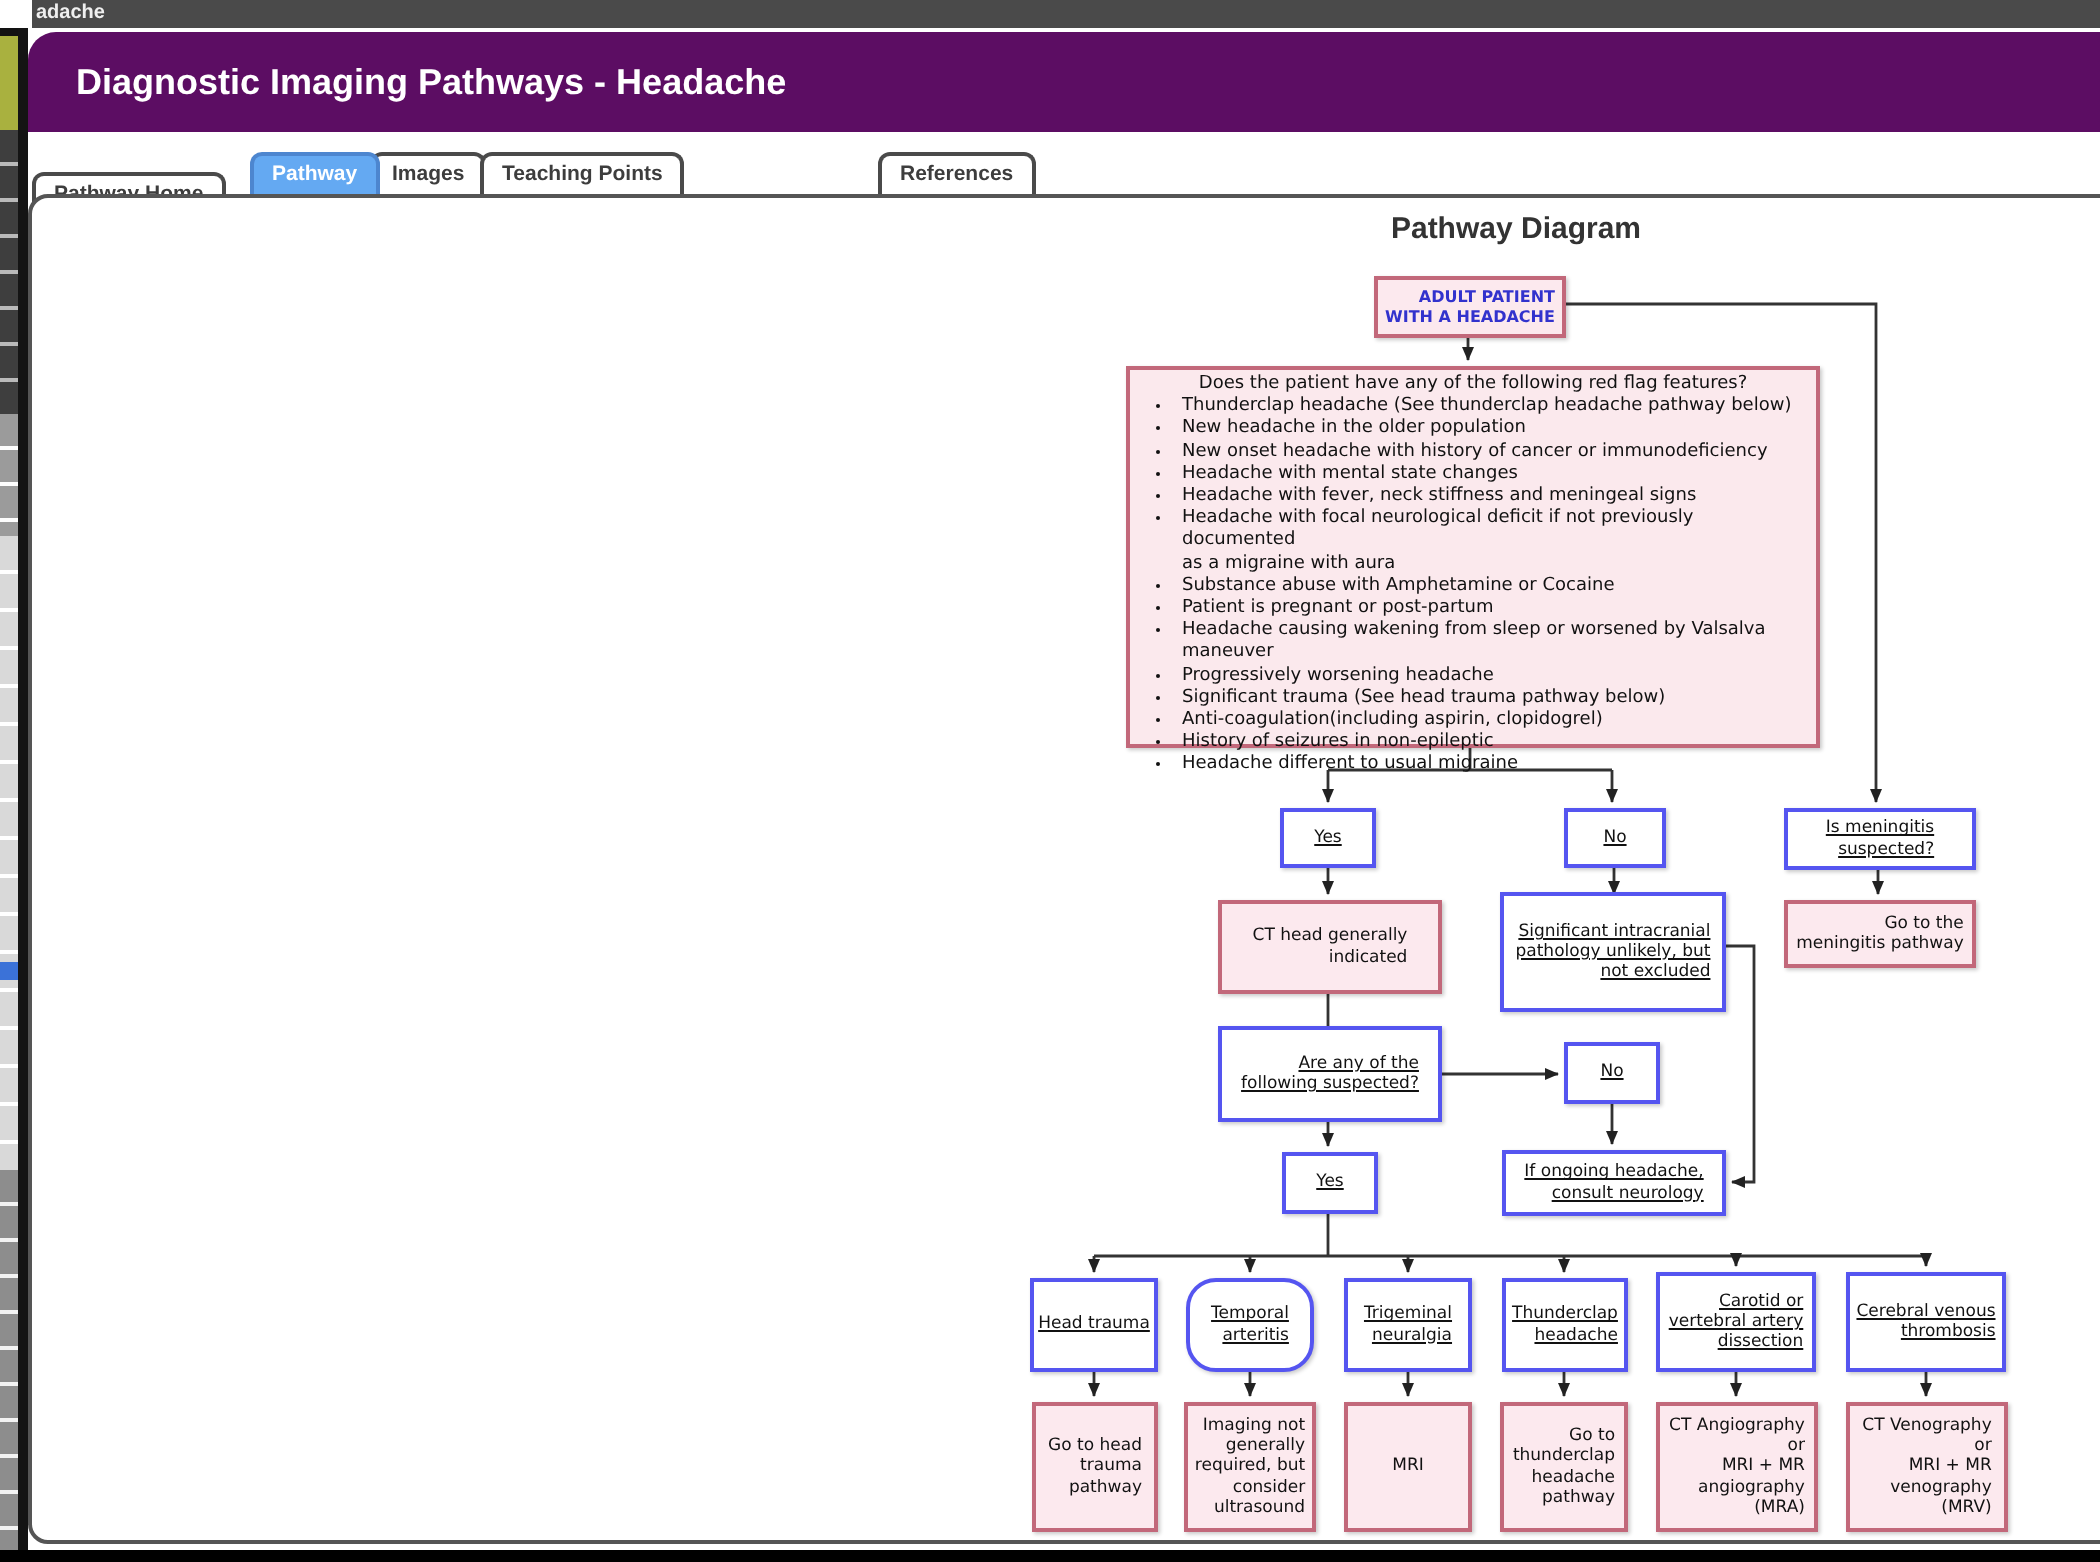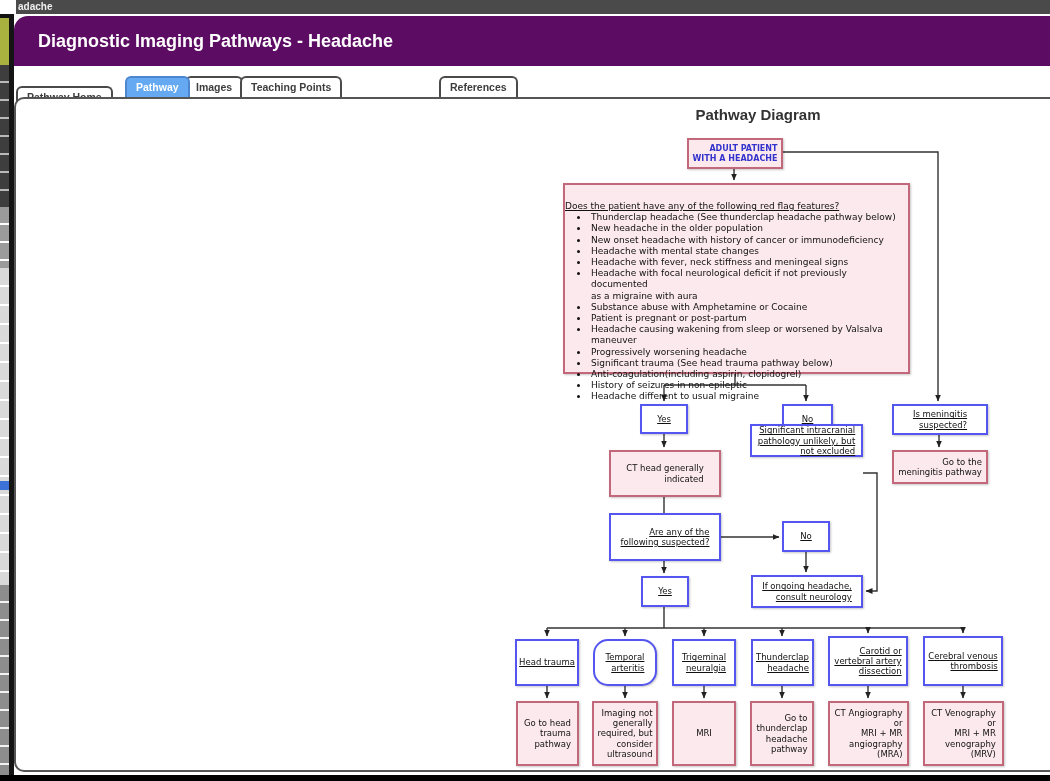--- a/index.html
+++ b/index.html
@@ -44,21 +44,21 @@
   .node{position:absolute;box-sizing:border-box;display:flex;align-items:center;justify-content:center;
         text-align:right;font-family:"DejaVu Sans",sans-serif;font-size:8.5px;line-height:1.18;
         color:#111;white-space:pre-line;z-index:2;box-shadow:1px 1px 2px rgba(0,0,0,.22);}
   .blue{border:2px solid #5555f0;background:#fff;text-decoration:underline;}
   .pink{border:2px solid #c2687a;background:#fce9ee;}
   .adult{font-weight:bold;color:#3232cd;font-size:8px;}
 
   .redflags{position:absolute;left:563px;top:183px;width:347px;height:191px;box-sizing:border-box;
             border:2px solid #c2687a;background:#fbe9ed;z-index:2;font-family:"DejaVu Sans",sans-serif;
             font-size:9px;line-height:11.2px;color:#111;box-shadow:1px 1px 2px rgba(0,0,0,.22);}
-  .redflags .rf-head{text-decoration:underline;margin-top:16px;}
+  .redflags .rf-head{text-align:center;margin-top:2px;}
   .redflags ul{margin:0;padding:0 4px 0 24px;}
   .redflags li{white-space:pre-line;padding-left:2px;}
 </style>
 </head>
 <body>
 
 <div id="screen">
 
   <div class="topbar">
     <span class="wt">adache</span>
@@ -151,21 +151,21 @@
       </ul>
   </div>
 
   <div class="node blue" style="left:640px;top:404px;width:48px;height:30px;">Yes</div>
   <div class="node blue" style="left:782px;top:404px;width:51px;height:30px;">No</div>
   <div class="node blue" style="left:892px;top:404px;width:96px;height:31px;">Is meningitis
 suspected?</div>
 
   <div class="node pink" style="left:609px;top:450px;width:112px;height:47px;">CT head generally
 indicated</div>
-  <div class="node blue" style="left:750px;top:424px;width:113px;height:33px;">Significant intracranial
+  <div class="node blue" style="left:750px;top:446px;width:113px;height:60px;">Significant intracranial
 pathology unlikely, but
 not excluded</div>
   <div class="node pink" style="left:892px;top:450px;width:96px;height:34px;">Go to the
 meningitis pathway</div>
 
   <div class="node blue" style="left:609px;top:513px;width:112px;height:48px;">Are any of the
 following suspected?</div>
   <div class="node blue" style="left:782px;top:521px;width:48px;height:31px;">No</div>
   <div class="node blue" style="left:641px;top:576px;width:48px;height:31px;">Yes</div>
   <div class="node blue" style="left:751px;top:575px;width:112px;height:33px;">If ongoing headache,

